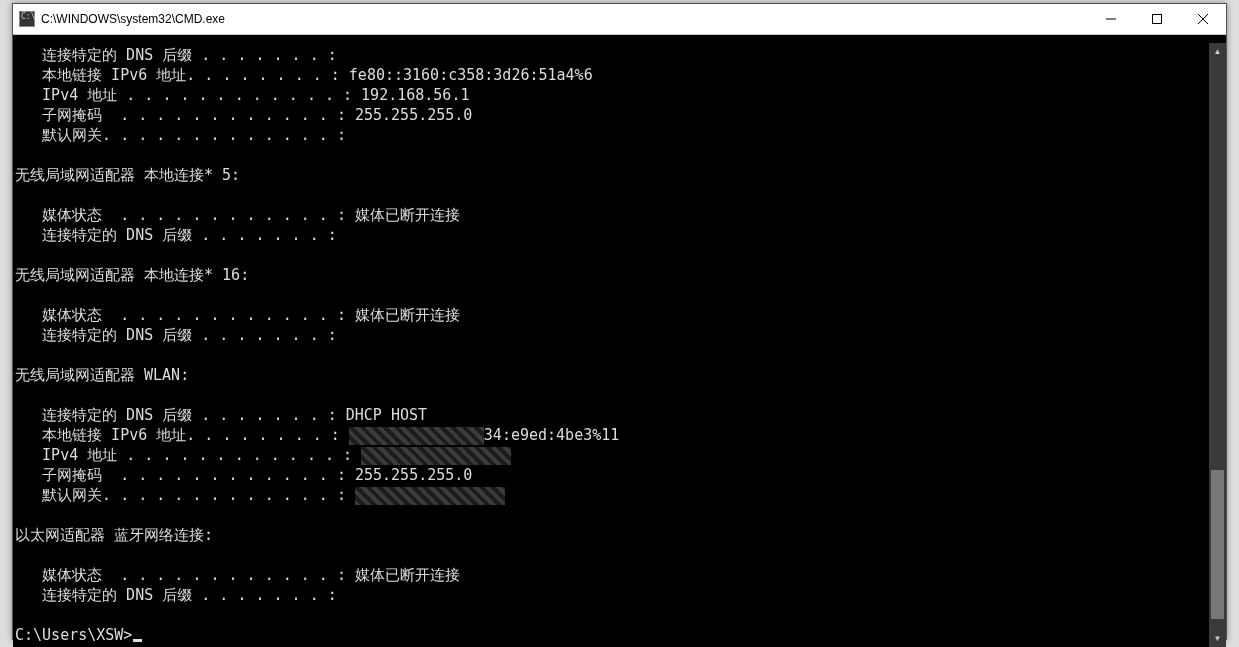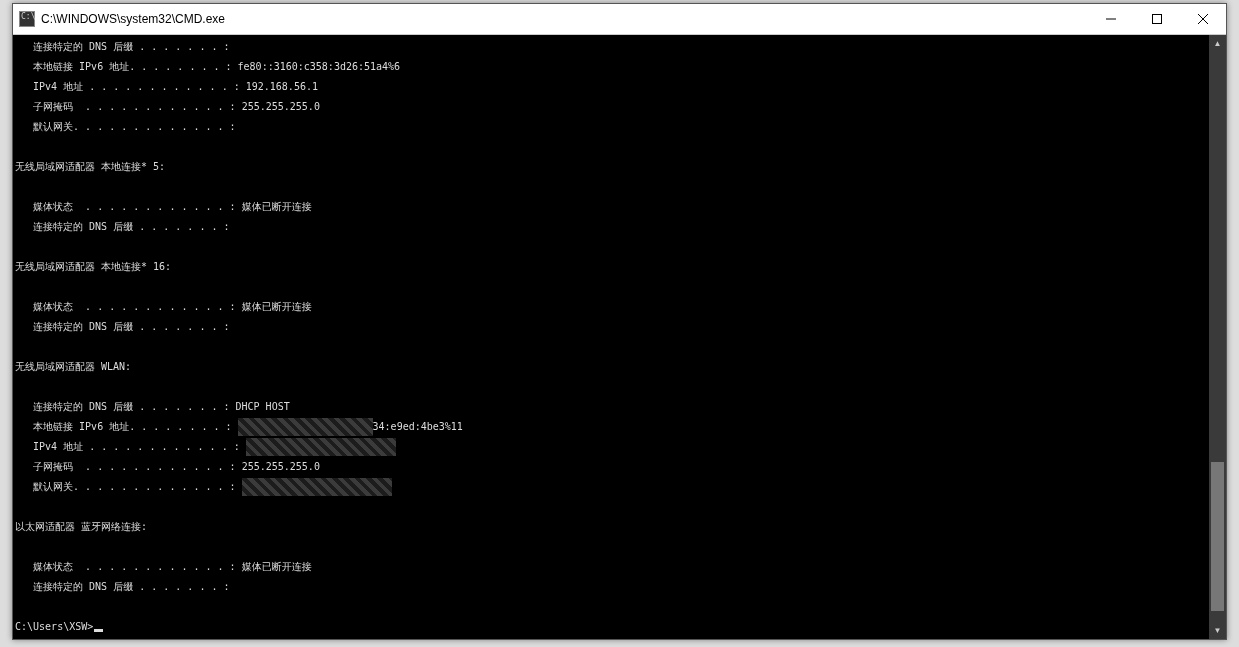--- a/index.html
+++ b/index.html
@@ -15,20 +15,21 @@
     position: absolute;
     left: 12px;
     top: 3px;
     width: 1213px;
     height: 635px;
     background: #000;
     border: 1px solid #555;
     display: flex;
     flex-direction: column;
     box-shadow: 0 0 6px rgba(0,0,0,0.4);
+    gap: 8px;
   }
   .title-bar {
     height: 30px;
     background: #fff;
     display: flex;
     align-items: center;
     border-bottom: 1px solid #ccc;
   }
   .title-bar .app-icon {
     width: 16px;
@@ -66,21 +67,21 @@
   .ctl svg { width: 10px; height: 10px; }
   .terminal-wrap {
     flex: 1;
     display: flex;
   }
   .terminal {
     flex: 1;
     background: #000;
     color: #ddd;
     font-family: "NSimSun", "SimSun", Consolas, monospace;
-    font-size: 10px;
+    font-size: 15px;
     line-height: 20px;
     padding: 2px 2px;
     white-space: pre;
     overflow: hidden;
   }
   .scrollbar {
     width: 17px;
     background: #3a3a3a;
     position: relative;
   }

